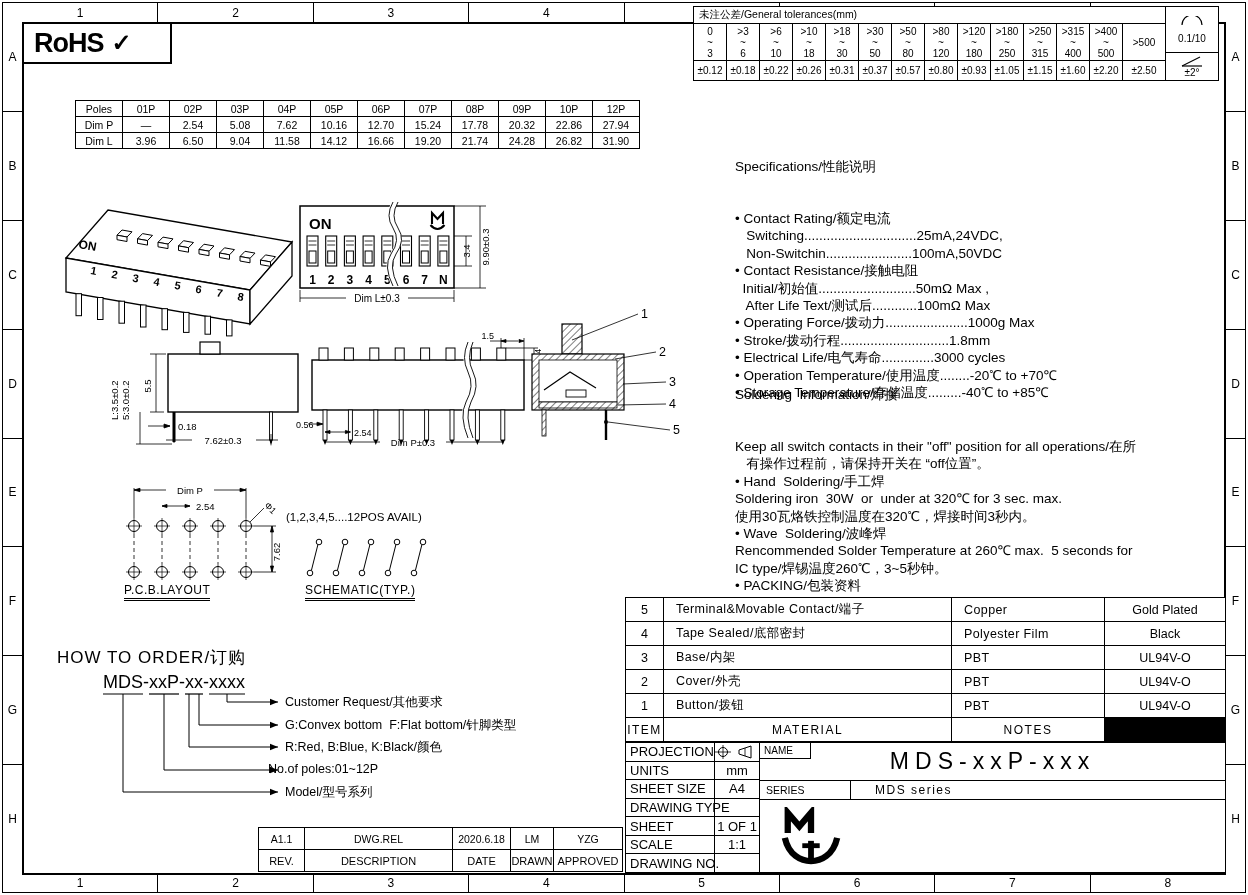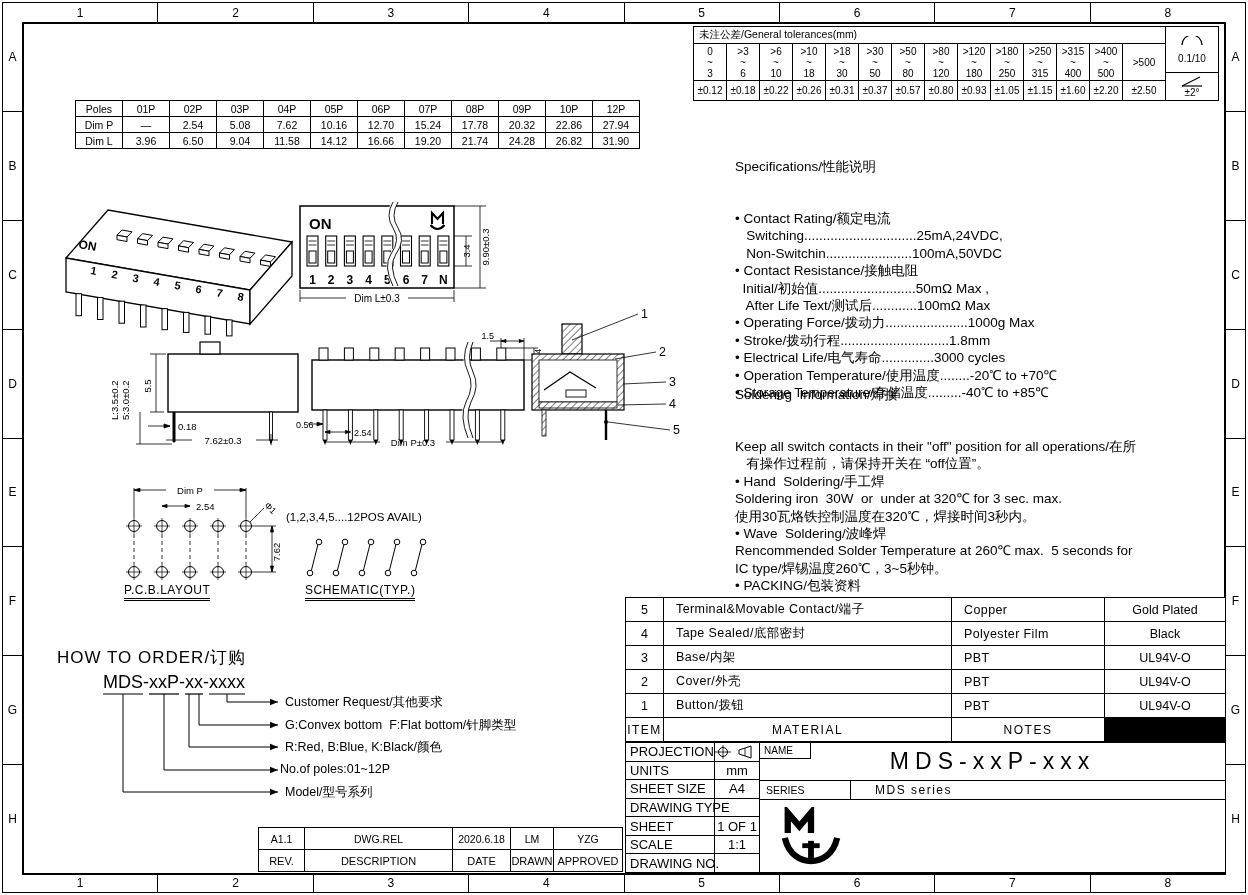--- a/index.html
+++ b/index.html
@@ -22,21 +22,21 @@
   .contents{display:contents;}
   
   .rohs{left:22px;top:22px;width:136px;height:38px;border:2px solid #000;display:flex;
         align-items:center;padding-left:10px;gap:8px;background:#fff;}
   .rohs .t{font-size:27px;font-weight:bold;letter-spacing:-1px;}
   .rohs .c{font-size:24px;font-weight:bold;}
   
   .bgrid{display:grid;gap:1px;background:#000;border:1px solid #000;}
   .bgrid .cell{background:#fff;display:flex;align-items:center;justify-content:center;}
   
-  .tolwrap{left:693px;top:26px;display:flex;align-items:stretch;}
+  .tolwrap{left:693px;top:6px;display:flex;align-items:stretch;}
   .tol{grid-template-columns:repeat(13,32px) 42px;grid-template-rows:16px 36px 19px;font-size:10px;}
   .tol .title{grid-column:1 / -1;justify-content:flex-start;padding-left:5px;font-size:10.5px;white-space:nowrap;overflow:hidden;}
   .tol .tr{flex-direction:column;line-height:11px;}
   .tolsym{width:52px;border:1px solid #000;border-left:none;display:flex;flex-direction:column;background:#fff;}
   .tolsym .s1{height:45px;border-bottom:1px solid #000;display:flex;flex-direction:column;align-items:center;justify-content:center;gap:7px;font-size:10px;}
   .tolsym .s2{flex:1;display:flex;flex-direction:column;align-items:center;justify-content:center;font-size:10px;}
   
   .poles{left:75px;top:100px;grid-template-columns:46px repeat(11,46px);grid-template-rows:repeat(3,15px);font-size:10.5px;}
   
   .tblock{font-size:13.5px;line-height:17.4px;white-space:pre;}
@@ -91,20 +91,24 @@
   </div>
   <div class="band band-left">
     <div class="contents"><div class="zc">A</div><div class="zc">B</div><div class="zc">C</div><div class="zc">D</div><div class="zc">E</div><div class="zc">F</div><div class="zc">G</div><div class="zc">H</div></div>
   </div>
   <div class="band band-right">
     <div class="contents"><div class="zc">A</div><div class="zc">B</div><div class="zc">C</div><div class="zc">D</div><div class="zc">E</div><div class="zc">F</div><div class="zc">G</div><div class="zc">H</div></div>
   </div>
 
   <div class="inner-frame"></div>
 
+  <div class="abs rohs">
+    <span class="t">RoHS</span>
+    <span class="c">✓</span>
+  </div>
 
   <div class="abs tolwrap">
     <div class="bgrid tol">
       <div class="cell title">未注公差/General tolerances(mm)</div>
       <div class="contents">
         
       <div class="cell tr">
           <div>0</div>
             <div>~</div>
             <div>3</div>
@@ -546,21 +550,21 @@
       <path d="M187,54 L187,62 L238,62" marker-end="url(#arr)"></path>
       <path d="M159,54 L159,85 L238,85" marker-end="url(#arr)"></path>
       <path d="M149,54 L149,107 L238,107" marker-end="url(#arr)"></path>
       <path d="M124,54 L124,130 L238,130" marker-end="url(#arr)"></path>
       <path d="M83,54 L83,152 L238,152" marker-end="url(#arr)"></path>
     </g>
   </svg>
   <div class="abs ord-item" style="left:285px;top:694px">Customer Request/其他要求</div>
   <div class="abs ord-item" style="left:285px;top:717px">G:Convex bottom  F:Flat bottom/针脚类型</div>
   <div class="abs ord-item" style="left:285px;top:739px">R:Red, B:Blue, K:Black/颜色</div>
-  <div class="abs ord-item" style="left:280px;top:762px">No.of poles:01~12P</div>
+  <div class="abs ord-item" style="left:268px;top:762px">No.of poles:01~12P</div>
   <div class="abs ord-item" style="left:285px;top:784px">Model/型号系列</div>
 
   <div class="abs bgrid parts">
     <div class="contents">
       
     <div class="contents">
         <div class="cell">5</div>
         <div class="cell name">Terminal&amp;Movable  Contact/端子</div>
         <div class="cell mat">Copper</div>
         <div class="cell">Gold Plated</div>

